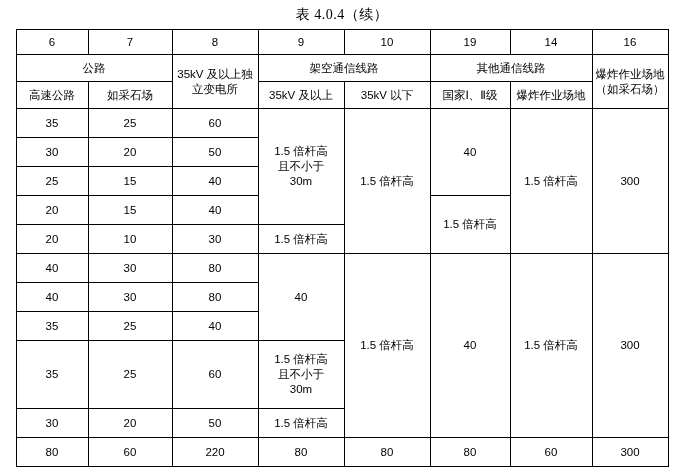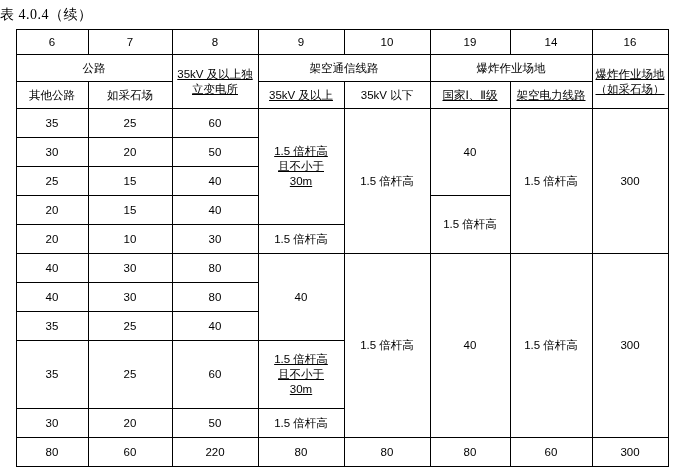--- a/index.html
+++ b/index.html
@@ -14,21 +14,21 @@
     color: #000000;
     overflow: hidden;
   }
   .page {
     position: relative;
     width: 684px;
     height: 473px;
     box-sizing: border-box;
   }
   .doc-title {
-    text-align: left;
+    text-align: center;
     font-family: "Liberation Serif", serif;
     font-size: 14px;
     line-height: 20px;
     padding-top: 5px;
     padding-bottom: 4px;
     letter-spacing: 0.5px;
   }
   table.tbl {
     border-collapse: collapse;
     table-layout: fixed;
@@ -49,21 +49,20 @@
     font-size: 11.5px;
   }
   .h-row td {
     height: 22px;
   }
   .body-row td {
     height: 24px;
   }
   .tall {
     line-height: 17px;
-    text-decoration: underline;
   }
   .c1 { width: 72px; }
   .c2 { width: 84px; }
   .c3 { width: 86px; }
   .c4 { width: 86px; }
   .c5 { width: 86px; }
   .c6 { width: 80px; }
   .c7 { width: 82px; }
   .c8 { width: 76px; }
 </style>
@@ -95,31 +94,31 @@
         <td>10</td>
         <td>19</td>
         <td>14</td>
         <td>16</td>
       </tr>
 
       <tr class="h-row">
         <td colspan="2">公路</td>
         <td rowspan="2" class="tall">35kV 及以上独立变电所</td>
         <td colspan="2">架空通信线路</td>
-        <td colspan="2">爆炸作业场地</td>
+        <td colspan="2">其他通信线路</td>
         <td rowspan="3" class="tall">爆炸作业场地（如采石场）</td>
       </tr>
 
       <tr class="h-row">
-        <td rowspan="2">其他公路</td>
+        <td rowspan="2">高速公路</td>
         <td rowspan="2">如采石场</td>
         <td rowspan="2" class="tall">35kV 及以上</td>
         <td rowspan="2">35kV 以下</td>
         <td rowspan="2" class="tall">国家Ⅰ、Ⅱ级</td>
-        <td rowspan="2" class="tall">架空电力线路</td>
+        <td rowspan="2" class="tall">爆炸作业场地</td>
       </tr>
 
       <tr class="h-row">
         
       </tr>
 
       <tr class="body-row">
         <td>35</td>
         <td>25</td>
         <td>60</td>

